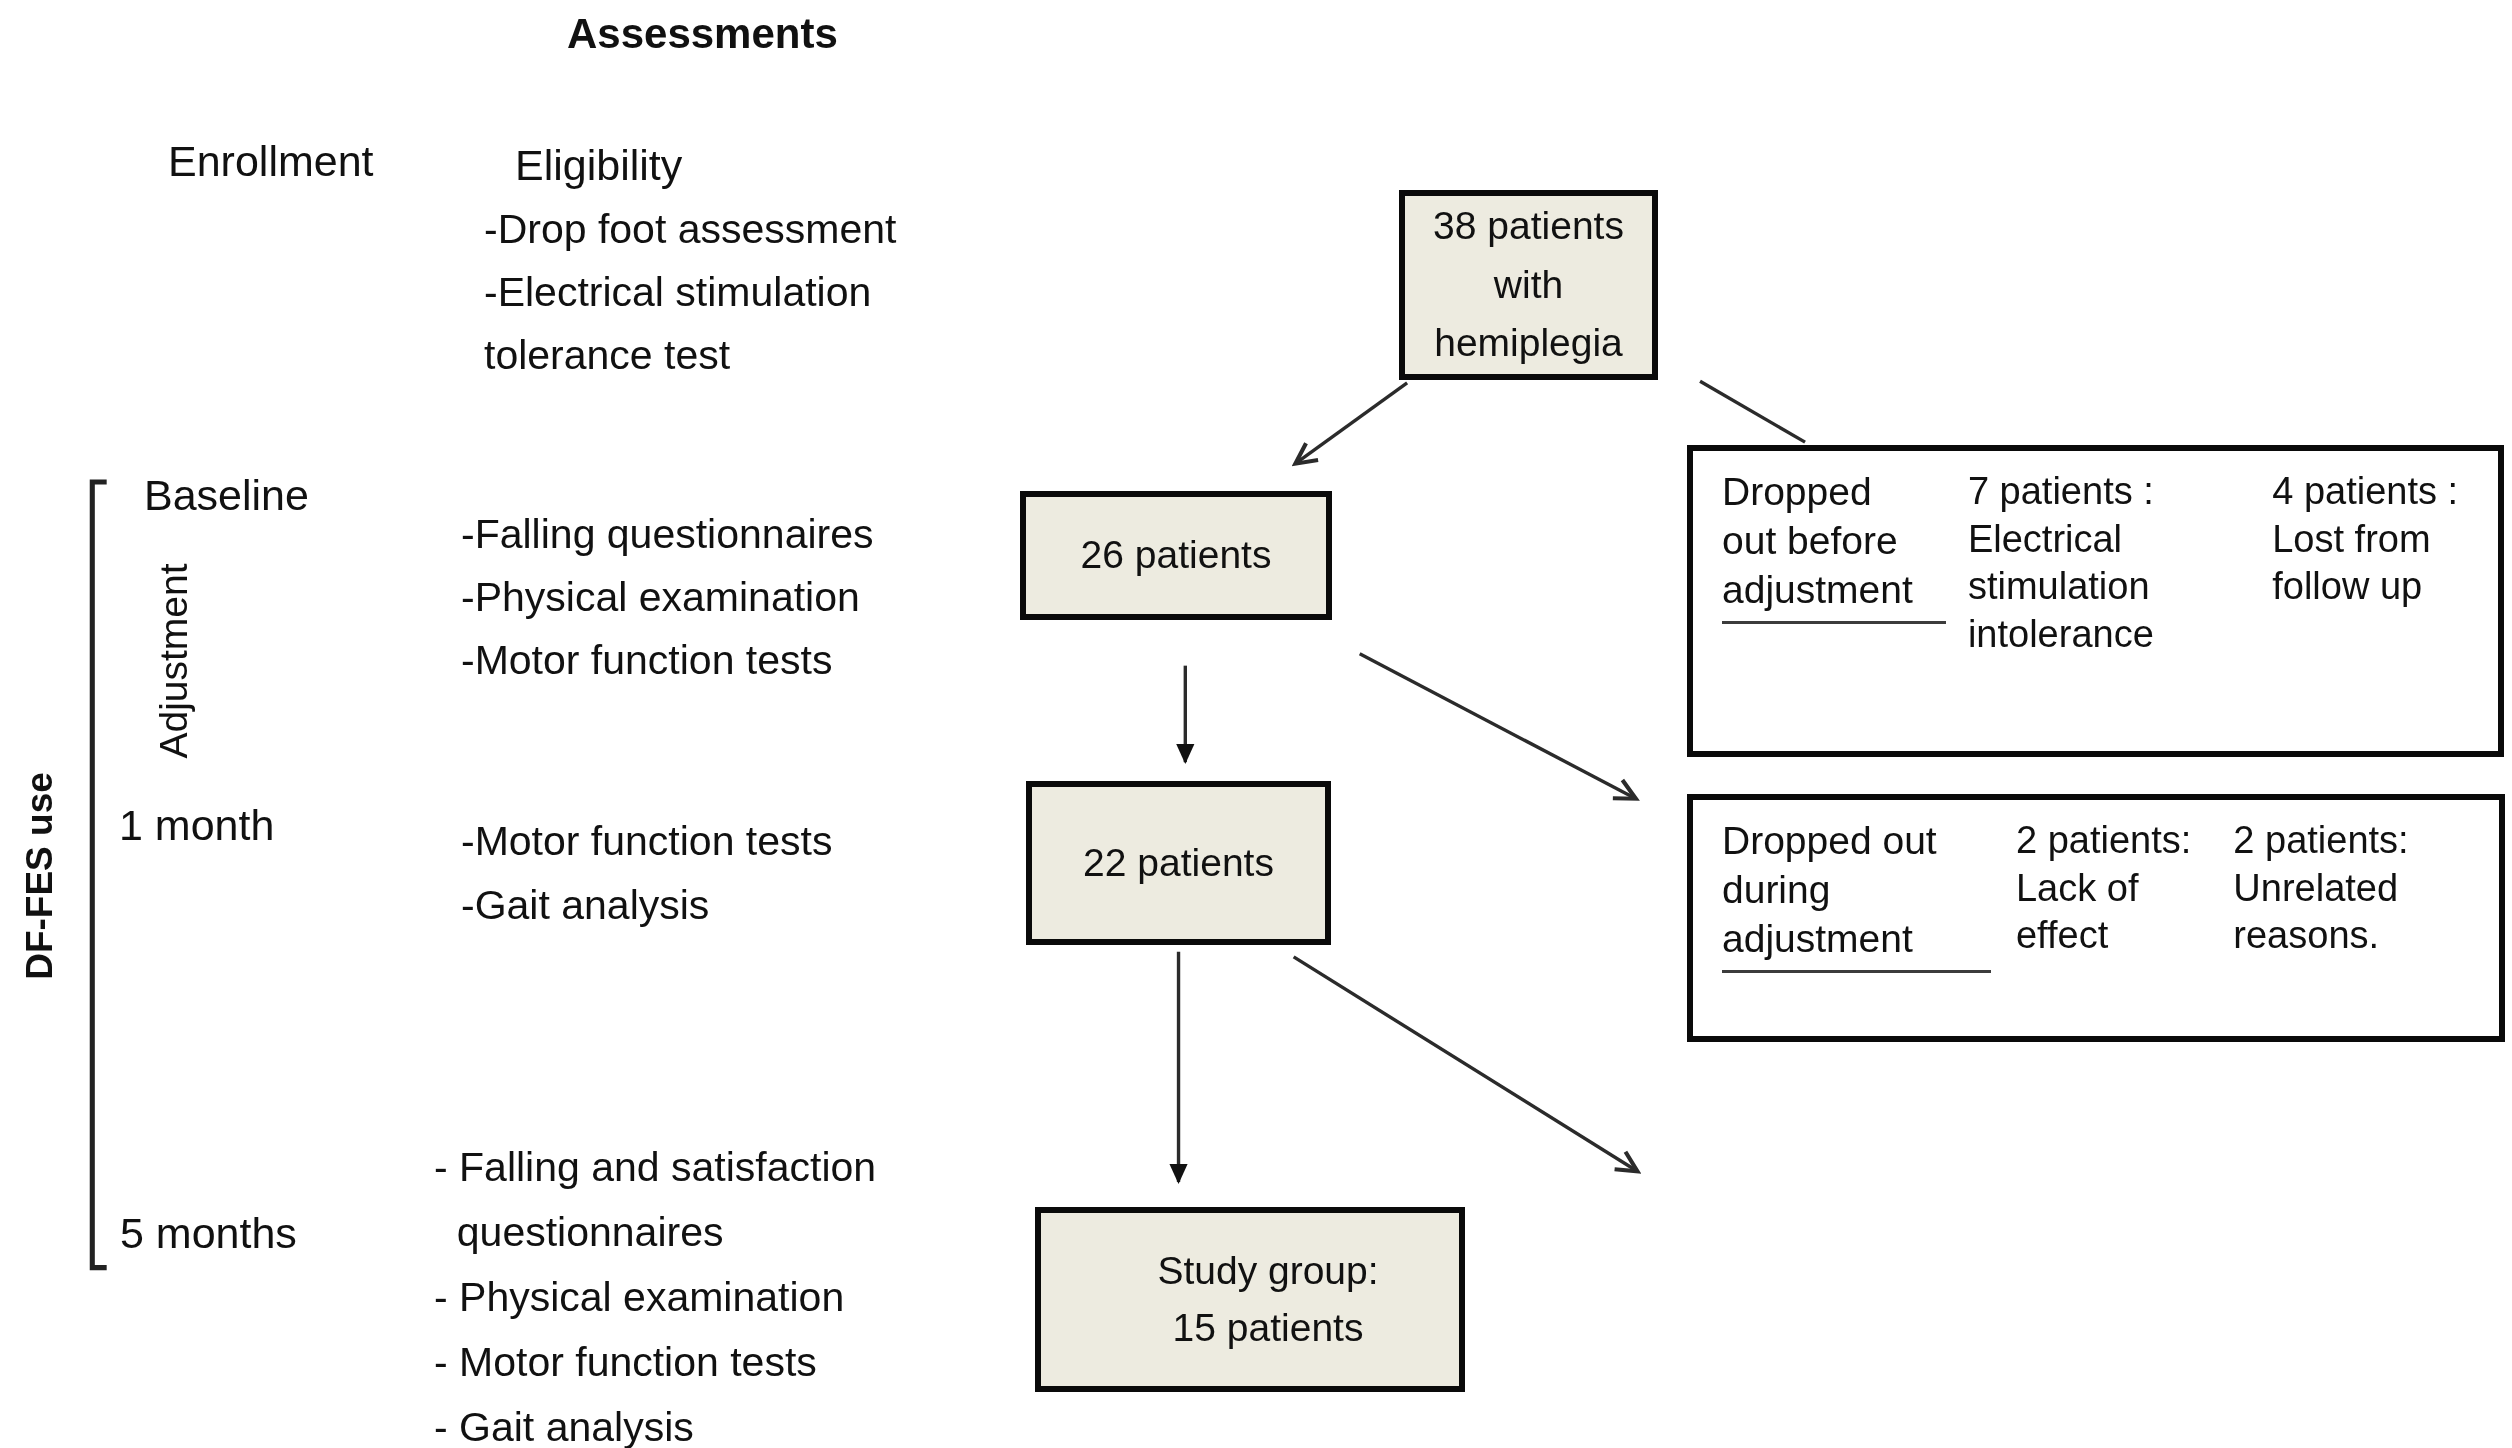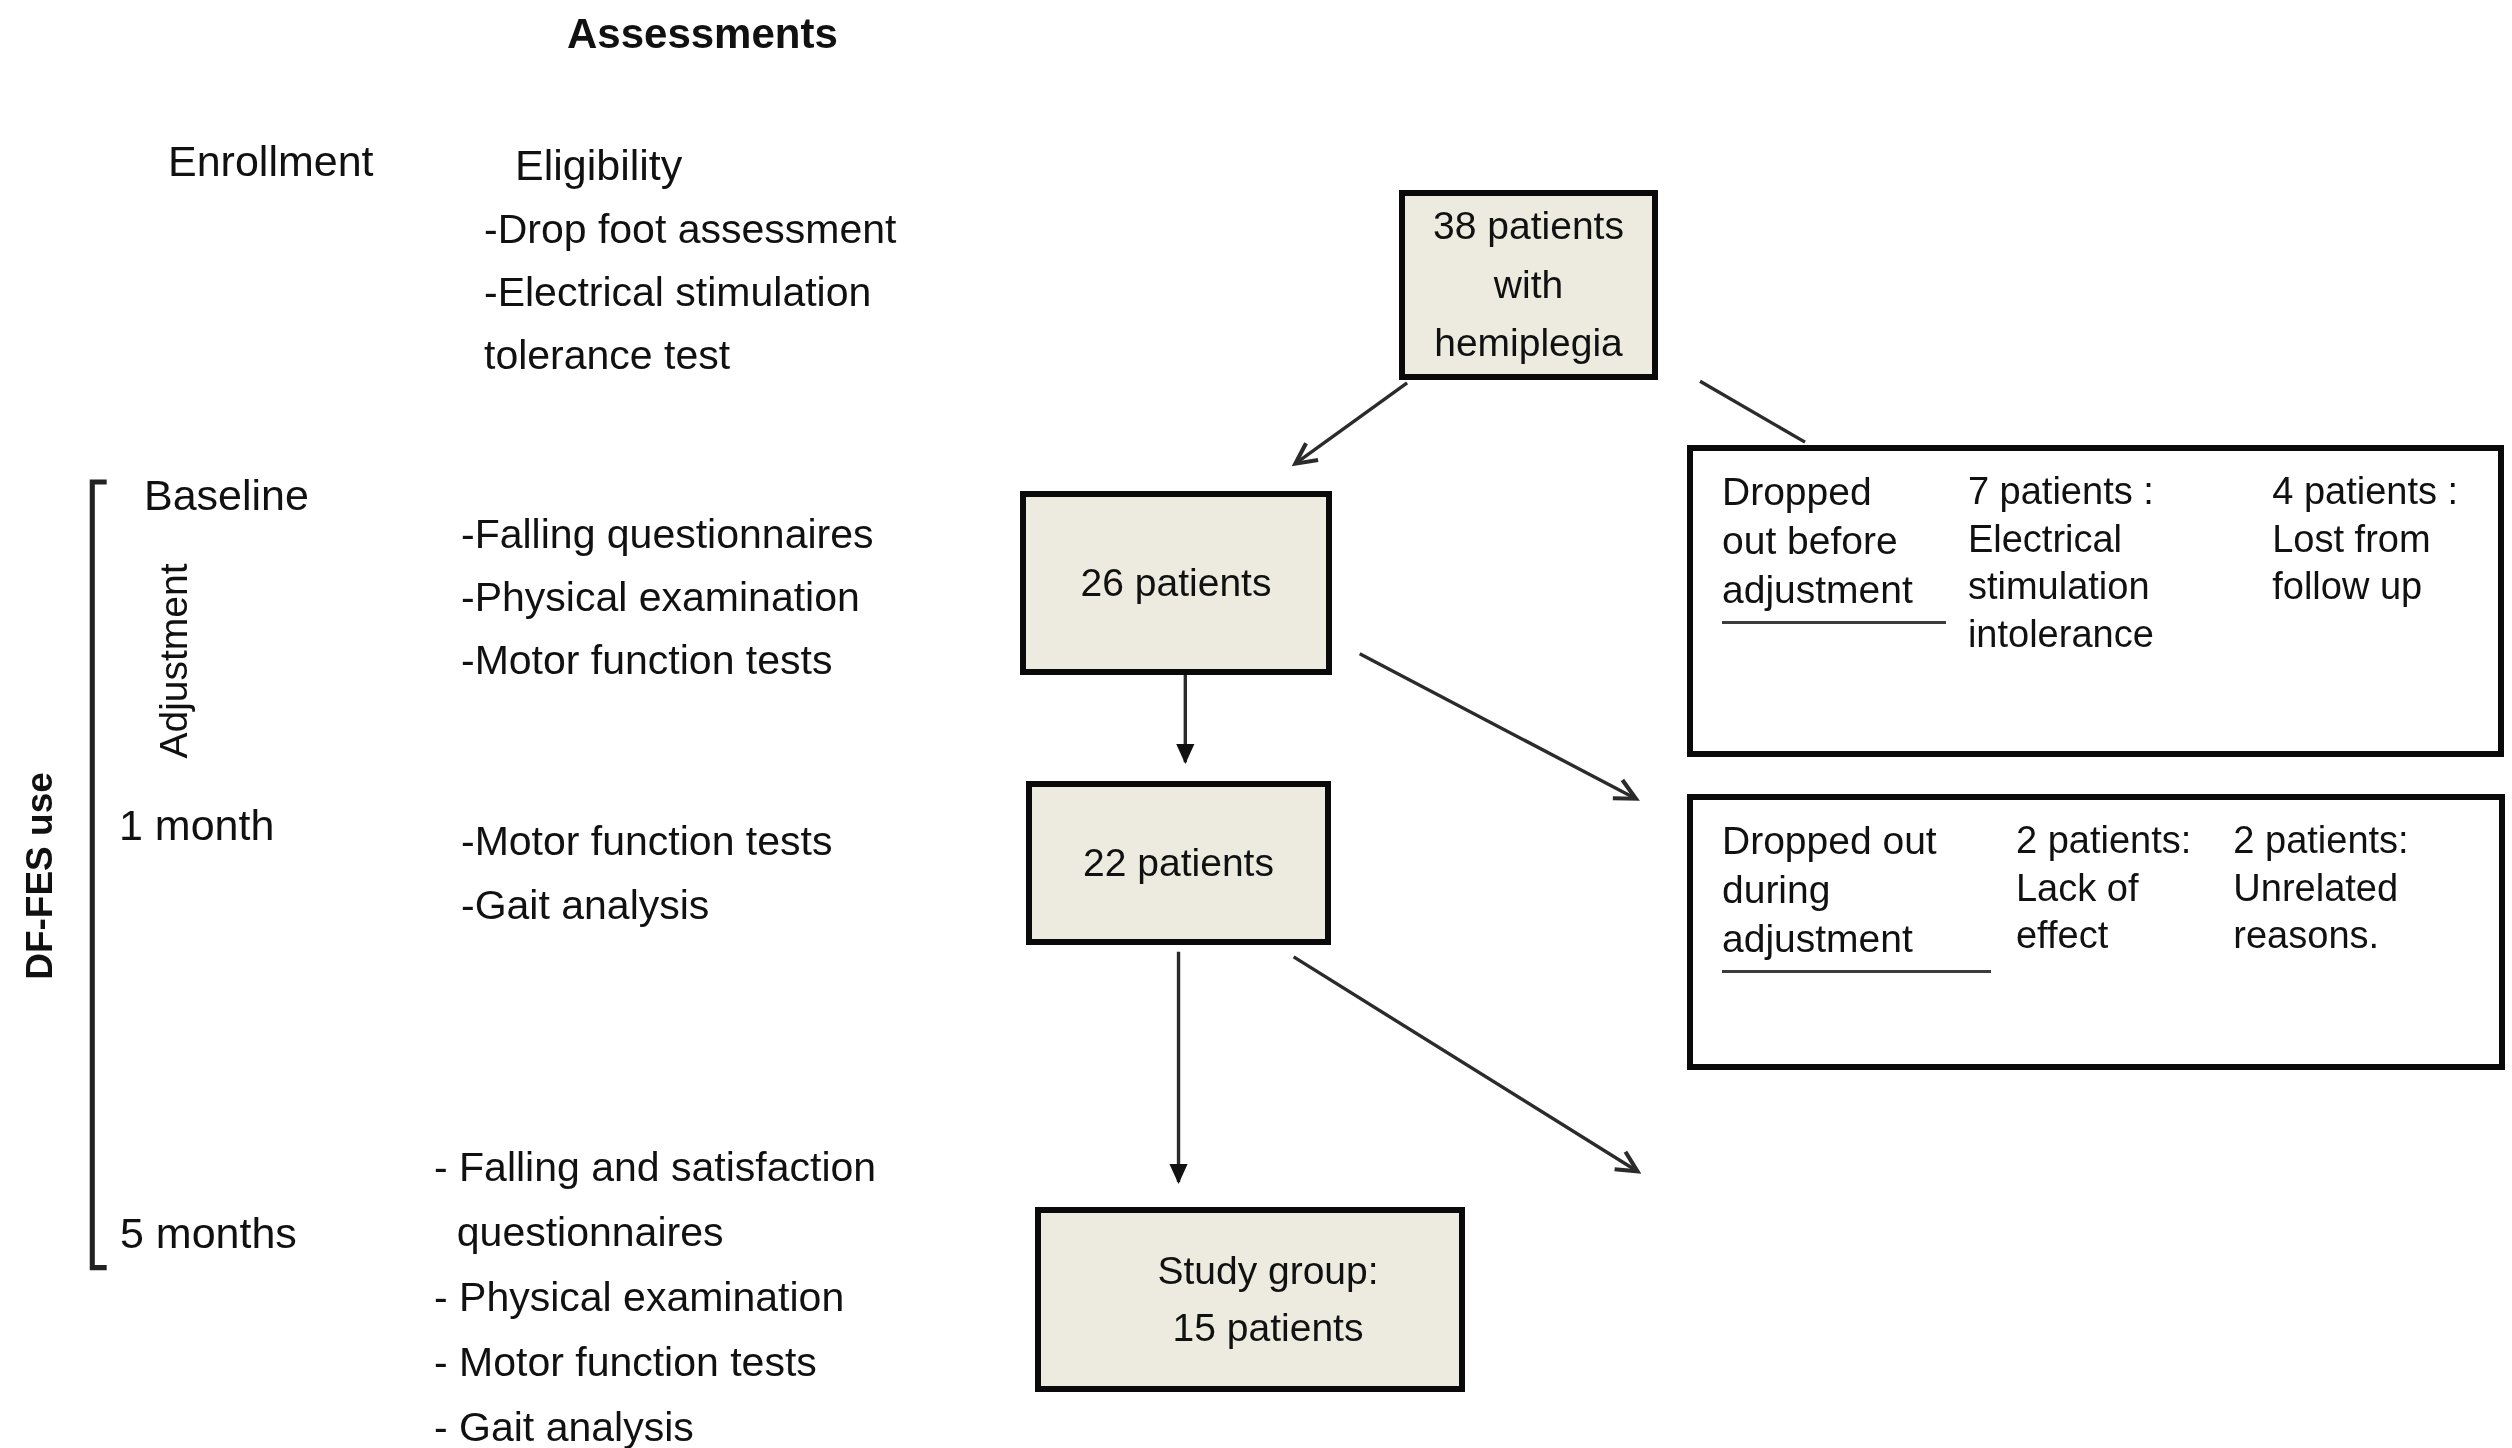--- a/index.html
+++ b/index.html
@@ -99,32 +99,32 @@
   <div class="abs label-bold" style="left:120px;top:1209px;">5 months</div>
   <div class="abs list" style="left:434px;top:1135px;line-height:65px;">- Falling and satisfaction
 &nbsp;&nbsp;questionnaires
 - Physical examination
 - Motor function tests
 - Gait analysis</div>
 
   <div class="abs flow-box" style="left:1399px;top:190px;width:259px;height:190px;line-height:1.5;">38 patients
 with
 hemiplegia</div>
-  <div class="abs flow-box" style="left:1020px;top:491px;width:312px;height:184px;">26 patients</div>
+  <div class="abs flow-box" style="left:1020px;top:491px;width:312px;height:129px;">26 patients</div>
   <div class="abs flow-box" style="left:1026px;top:781px;width:305px;height:164px;">22 patients</div>
   <div class="abs flow-box" style="left:1035px;top:1207px;width:430px;height:185px;padding-left:36px;">Study group:
 15 patients</div>
 
   <div class="abs note-box" style="left:1687px;top:445px;width:817px;height:312px;">
     <span class="box-heading">Dropped out before adjustment</span>
     <div class="box-item">7 patients : Electrical stimulation intolerance</div>
     <div class="box-item">4 patients : Lost from follow up</div>
   </div>
 
-  <div class="abs note-box" style="left:1687px;top:794px;width:818px;height:276px;gap:25.4px;">
+  <div class="abs note-box" style="left:1687px;top:794px;width:818px;height:248px;gap:25.4px;">
     <span class="box-heading">Dropped out during adjustment</span>
     <div class="box-item">2 patients: Lack of effect</div>
     <div class="box-item">2 patients: Unrelated reasons.</div>
   </div>
 
 
 </div>
 
 
 </body></html>

